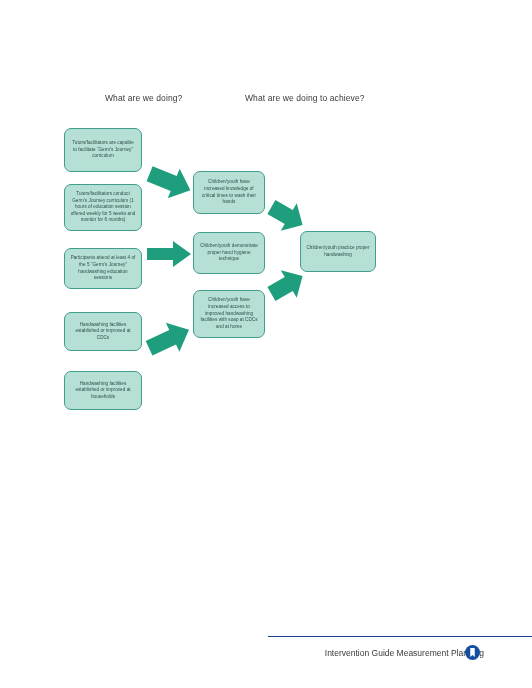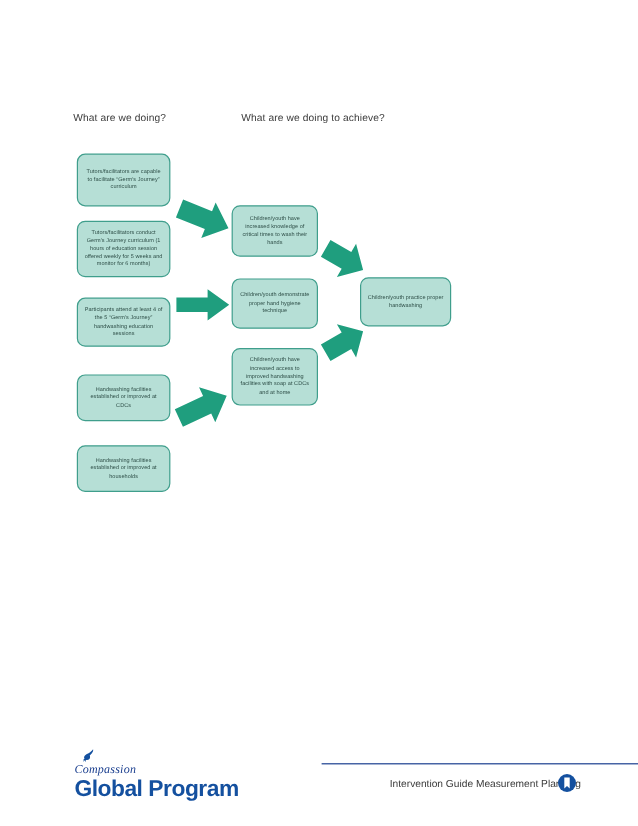--- a/index.html
+++ b/index.html
@@ -22,20 +22,21 @@
     background: #ffffff;
   }
 
   
   .heading {
     position: absolute;
     font-size: 8.5px;
     color: #3a3a3a;
     letter-spacing: 0.1px;
     white-space: nowrap;
+    margin-left: 44px;
   }
   #heading-doing   { left: 61px;  top: 93px; }
   #heading-achieve { left: 201px; top: 93px; }
 
   
   .node {
     position: absolute;
     box-sizing: border-box;
     background: #b6dfd6;
     border: 1px solid #3f9e8c;
@@ -200,27 +201,20 @@
   </svg>
 
   <svg class="arrow" id="arrow-5" viewBox="0 0 40 38">
     <g transform="rotate(-30 20 19)">
       <path d="M2 11 L22 11 L22 3 L38 19 L22 35 L22 27 L2 27 Z" fill="#1f9e7e"></path>
     </g>
   </svg>
 
   <div id="footer-rule"></div>
 
-  <div id="logo-block">
-    <svg id="logo-mark" viewBox="0 0 16 13">
-      <path d="M11.6 0.4 C10.4 1.9 9.2 3.0 7.8 3.7 C6.6 4.3 5.4 4.8 4.6 5.8 C4.0 6.6 3.9 7.6 4.4 8.3 L3.0 9.5 L3.9 9.3 L3.2 11.0 L4.6 9.6 L5.1 11.2 L5.6 9.2 C6.6 9.6 7.8 9.3 8.5 8.4 C9.2 7.5 9.2 6.4 8.8 5.5 C10.0 4.6 11.0 3.3 11.6 1.8 Z" fill="#14509f"></path>
-    </svg>
-    <div id="logo-wordmark-script">Compassion</div>
-    <div id="logo-wordmark-main">Global Program</div>
-  </div>
 
   <div id="footer-caption">Intervention Guide Measurement Planning</div>
 
   <svg id="footer-badge" viewBox="0 0 16 16">
     <circle cx="8" cy="8" r="8" fill="#14509f"></circle>
     <path d="M5.6 3.2 H10.4 V12.8 L8 10.6 L5.6 12.8 Z" fill="#ffffff"></path>
   </svg>
 
 </div>
 

